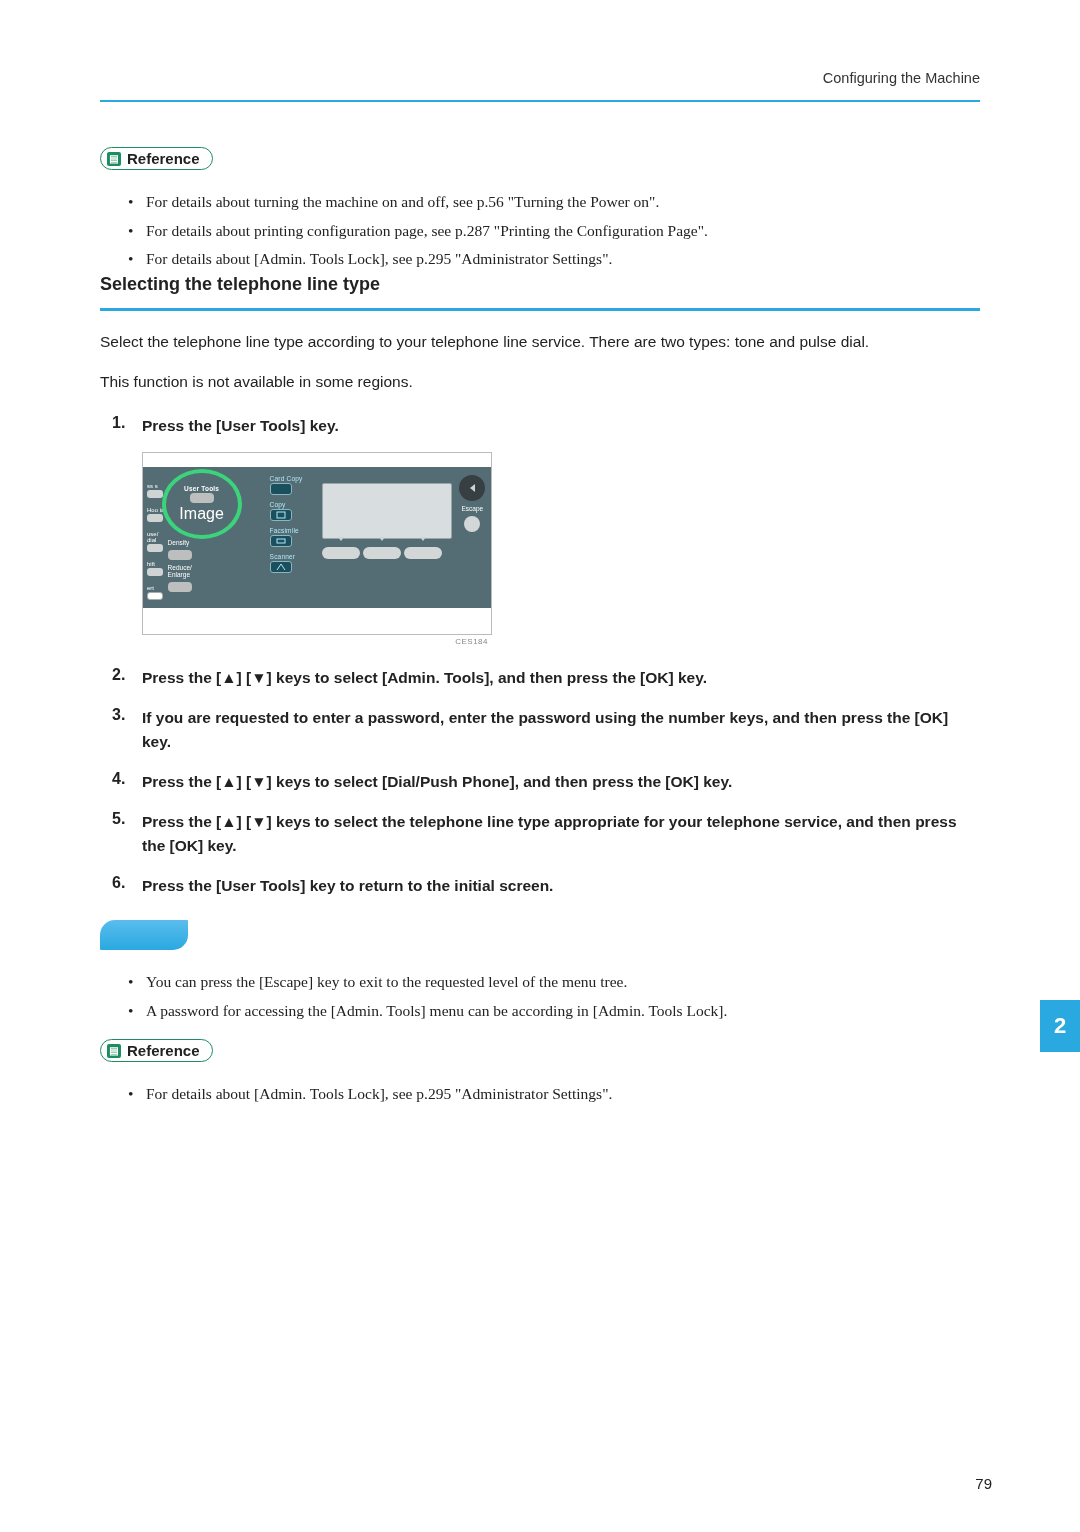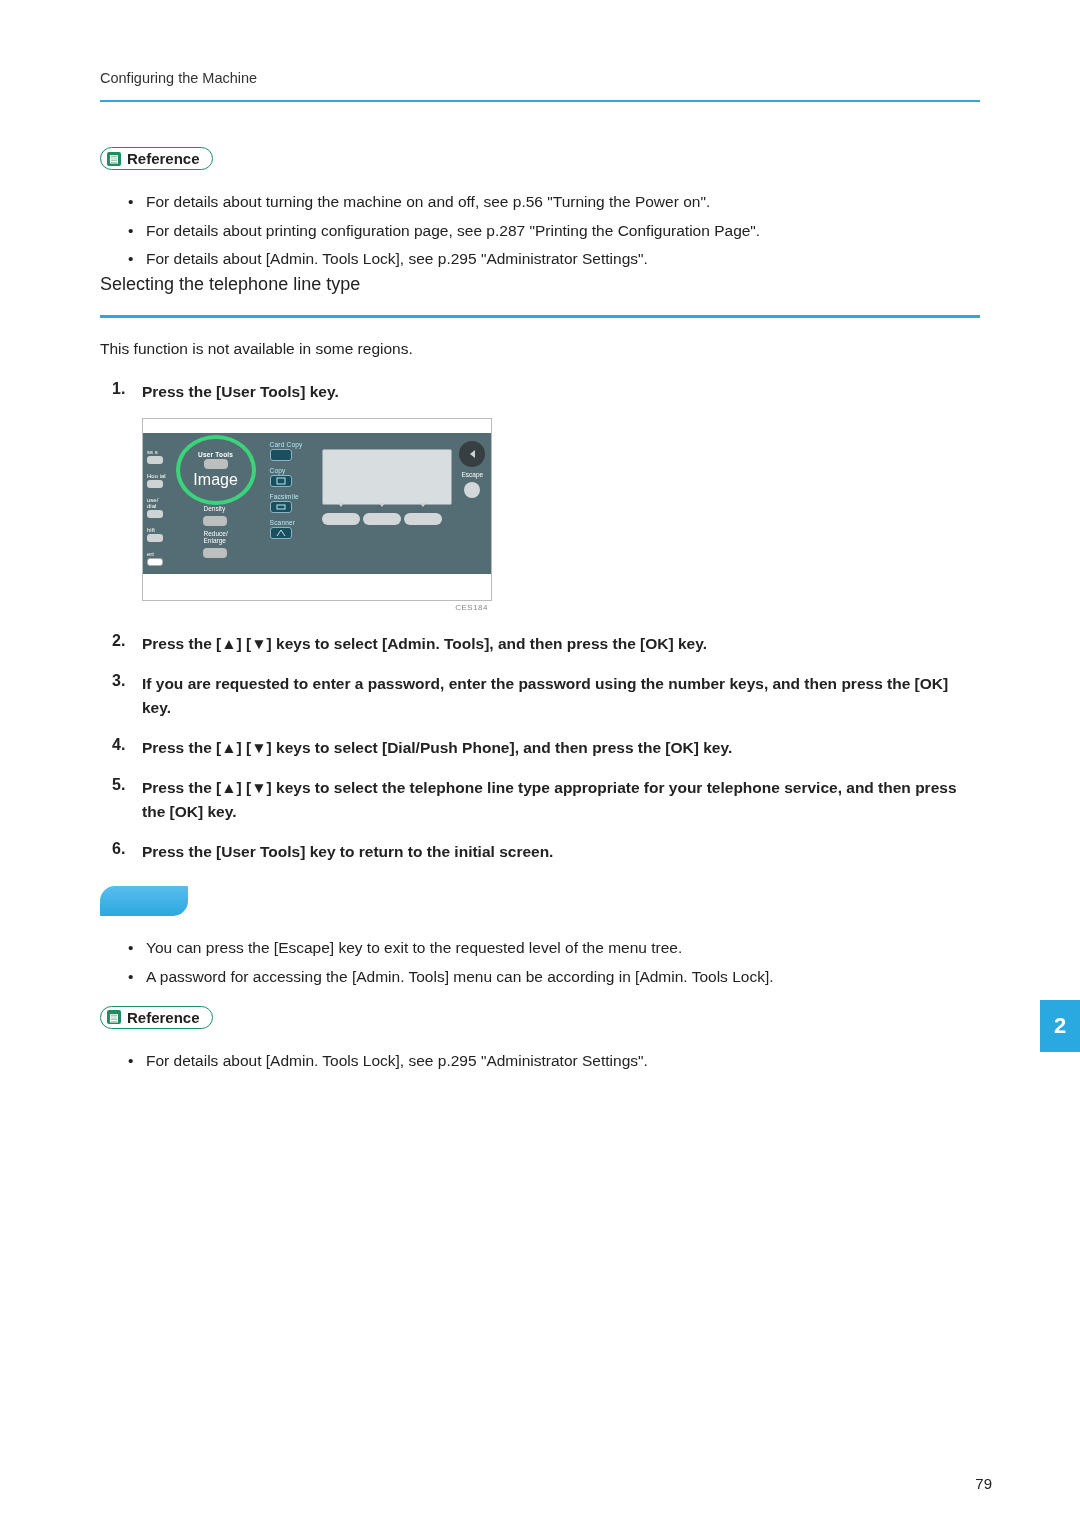--- a/index.html
+++ b/index.html
@@ -1,59 +1,59 @@
 <!DOCTYPE html>
 <html><head>
 <meta charset="utf-8">
 <style>
   * { box-sizing: border-box; margin: 0; padding: 0; }
   html, body { width: 1080px; height: 1532px; background: #fff; font-family: Arial, Helvetica, sans-serif; color: #222; }
   .page { padding: 70px 100px 40px 100px; position: relative; height: 100%; }
-  .running-header { font-size: 14.5px; color: #333; padding-bottom: 14px; border-bottom: 2px solid #2aa9e0; margin-bottom: 45px; }
+  .running-header { text-align: right; font-size: 14.5px; color: #333; padding-bottom: 14px; border-bottom: 2px solid #2aa9e0; margin-bottom: 45px; }
   .reference-tag {
     display: inline-flex; align-items: center; gap: 6px;
     border: 1.2px solid #1c8d60; border-radius: 12px;
     padding: 2px 12px 2px 6px; font-size: 15px; font-weight: bold; color: #222;
     margin-bottom: 18px;
   }
   .reference-tag .ref-icon {
     width: 14px; height: 14px; background: #1c8d60; color: #fff; font-size: 10px;
     display: inline-flex; align-items: center; justify-content: center; border-radius: 2px;
   }
-  ul.bullets { list-style: none; padding-left: 28px; }
+  ul.bullets { list-style: none; padding-left: 28px; font-family: Liberation Serif, serif; }
   ul.bullets li { font-size: 15.5px; line-height: 1.85; position: relative; padding-left: 18px; }
   ul.bullets li::before { content: "•"; position: absolute; left: 0; top: 0; }
   .section-heading {
     border-top: 3px solid #2aa9e0;
     border-bottom: 3px solid #2aa9e0;
     padding: 12px 0 10px 0;
     margin: 38px 0 30px 0;
     font-size: 22px; font-weight: bold;
   }
   .subheading {
-    font-size: 18px; font-weight: normal;
+    font-size: 18px; font-weight: bold;
     border-bottom: 3px solid #2aa9e0;
-    padding-bottom: 20px; margin-bottom: 18px;
+    padding-bottom: 13px; margin-bottom: 18px;
   }
   .bodytext { font-size: 15.5px; line-height: 1.7; margin-bottom: 14px; }
   ol.steps { list-style: none; counter-reset: step; padding-left: 12px; margin-top: 18px; }
   ol.steps > li { counter-increment: step; position: relative; padding-left: 30px; margin-bottom: 16px; }
   ol.steps > li::before {
     content: counter(step) "."; position: absolute; left: 0; top: 0;
     font-size: 16px; font-weight: bold;
   }
   ol.steps .step-main { font-size: 15.5px; font-weight: bold; line-height: 1.55; }
   .panel-wrap { margin: 14px 0 8px 0; }
   .panel-frame { width: 350px; border: 1px solid #bbb; background: #fff; }
   .panel-inner { padding: 14px 0 0 0; }
   .panel-body { display: flex; background: #546c73; padding: 8px 4px; align-items: flex-start; }
   .left-col { width: 28px; display: flex; flex-direction: column; gap: 9px; padding-top: 8px; }
   .left-col .lbl { font-size: 6px; color: #fff; line-height: 1; }
   .left-col .btn { width: 16px; height: 8px; background: #cfd3d4; border-radius: 3px; margin-top: 1px; }
-  .mid-col { flex: 0 0 96px; display: flex; flex-direction: column; gap: 4px; align-items: center; }
+  .mid-col { flex: 0 0 96px; display: flex; flex-direction: column; gap: 4px; }
   .mid-left { display: flex; gap: 4px; }
   .circle-highlight {
     position: relative; width: 68px; height: 58px;
   }
   .circle-border {
     position:absolute; inset:-6px; border: 4px solid #3bd47a; border-radius: 50%;
   }
   .user-tools-btn { width: 24px; height: 10px; background: #bdbfbf; border-radius: 4px; }
   .mid-right { flex: 0 0 52px; display: flex; flex-direction: column; gap: 6px; padding-left: 6px; }
   .ico-row { display:flex; flex-direction:column; align-items:flex-start; gap:1px; }
@@ -101,20 +101,21 @@
 
   <ul class="bullets">
     <li>For details about turning the machine on and off, see p.56 "Turning the Power on".</li>
     <li>For details about printing configuration page, see p.287 "Printing the Configuration Page".</li>
     <li>For details about [Admin. Tools Lock], see p.295 "Administrator Settings".</li>
   </ul>
 
 
   <div class="subheading">Selecting the telephone line type</div>
 
+  <p class="bodytext">Select the telephone line type according to your telephone line service. There are two types: tone and pulse dial.</p>
   <p class="bodytext">This function is not available in some regions.</p>
 
   <ol class="steps">
     <li>
       <div class="step-main">Press the [User Tools] key.</div>
       <div class="panel-wrap">
         <div class="panel-frame">
           <div class="panel-inner">
             <div class="panel-body">
               <div class="left-col">

